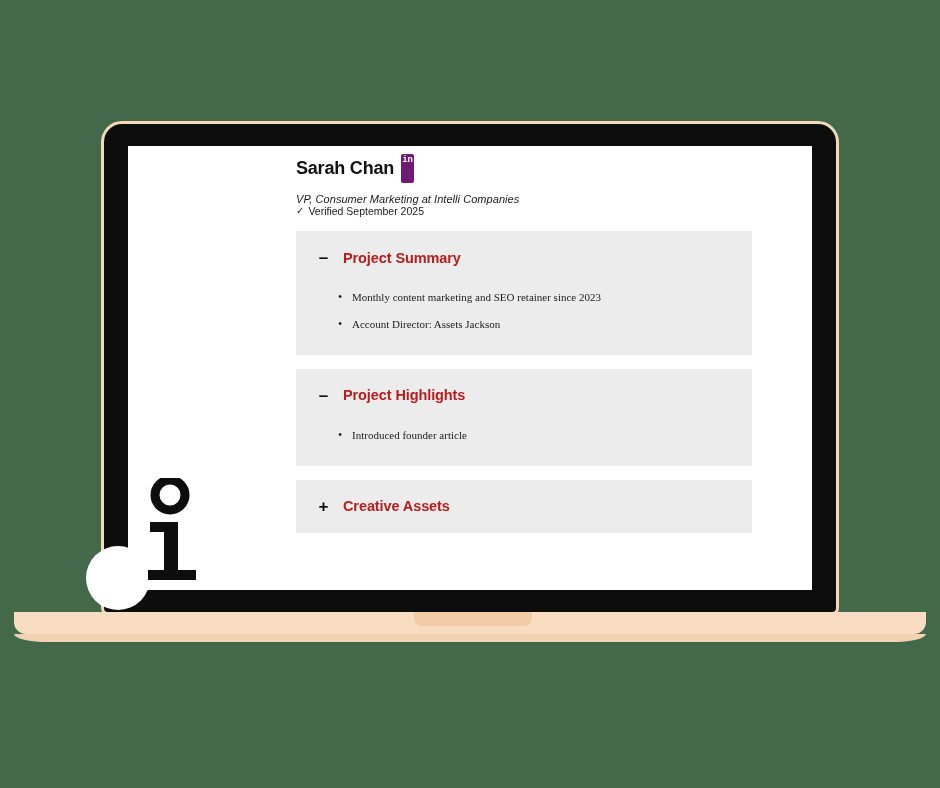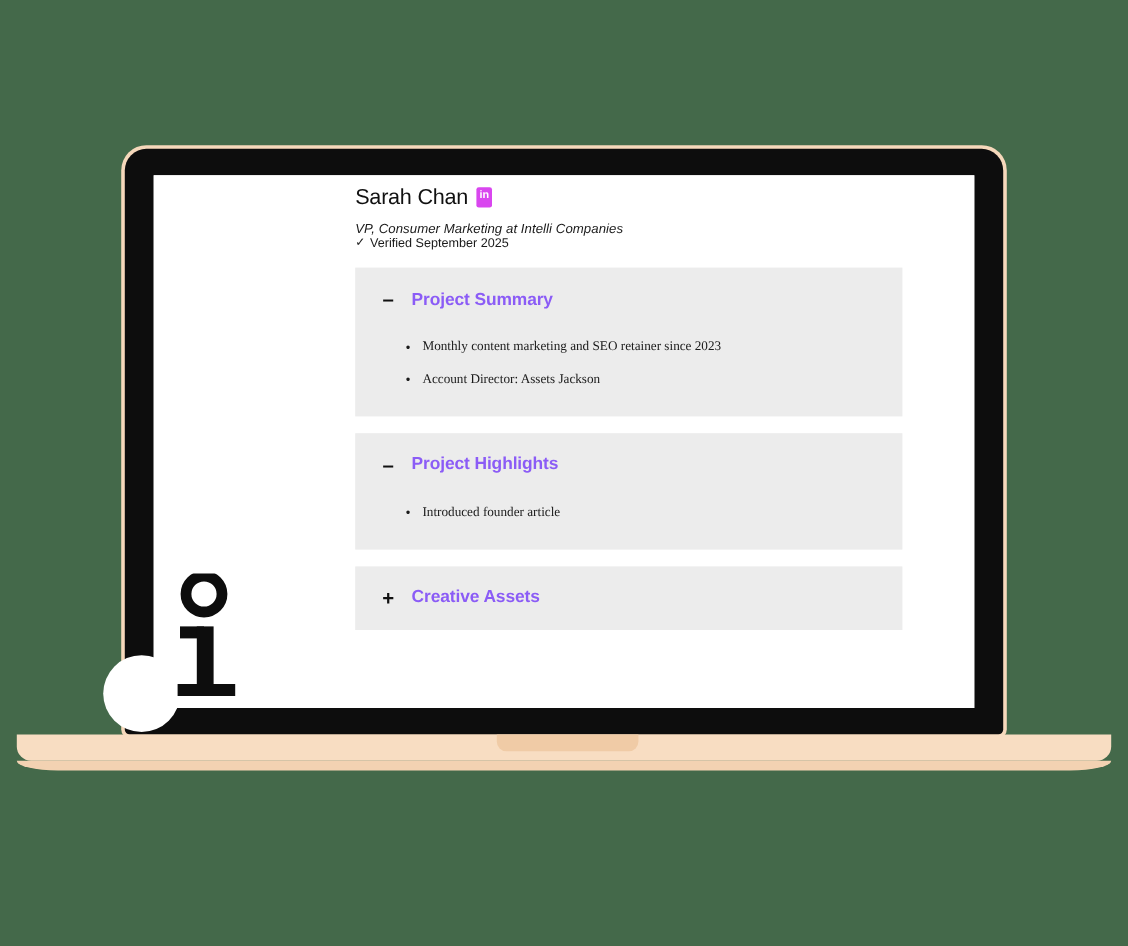--- a/index.html
+++ b/index.html
@@ -113,35 +113,35 @@
   }
 
   .name-row {
     display: flex;
     align-items: center;
     gap: 7px;
     margin-bottom: 10px;
   }
   .person-name {
     font-size: 18px;
-    font-weight: normal;
+    font-weight: bold;
     letter-spacing: -0.2px;
     color: #111111;
   }
   .li-badge {
     width: 13px;
-    height: 17px;
-    background: #d946ef;
+    height: 29px;
+    background: #701a75;
     border-radius: 2px;
     color: #ffffff;
     font-size: 9px;
     font-weight: bold;
     line-height: 13px;
     text-align: center;
-    font-family: Liberation Sans, sans-serif;
+    font-family: Liberation Mono, monospace;
   }
 
   .person-title {
     font-size: 11px;
     font-style: italic;
     color: #1a1a1a;
     margin-bottom: 0;
     letter-spacing: 0.05px;
   }
   .verified-row {
@@ -177,21 +177,21 @@
     font-weight: 700;
     color: #111111;
     width: 11px;
     text-align: center;
     line-height: 1;
   }
   .section-title {
     font-size: 14.5px;
     font-weight: bold;
     letter-spacing: -0.1px;
-    color: #8b5cf6;
+    color: #b91c1c;
   }
 
   .bullets {
     margin: 24px 0 0 0;
     padding-left: 34px;
     list-style: none;
     font-family: Liberation Serif, serif;
   }
   .bullets li {
     position: relative;

